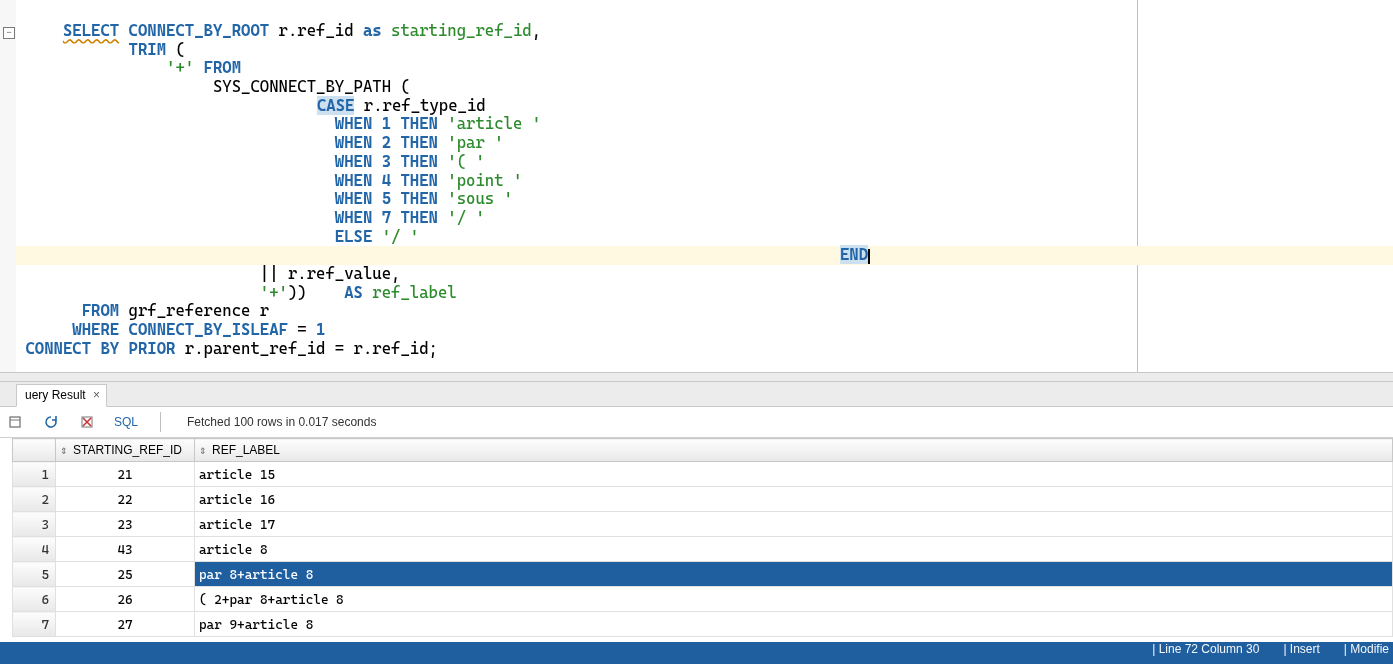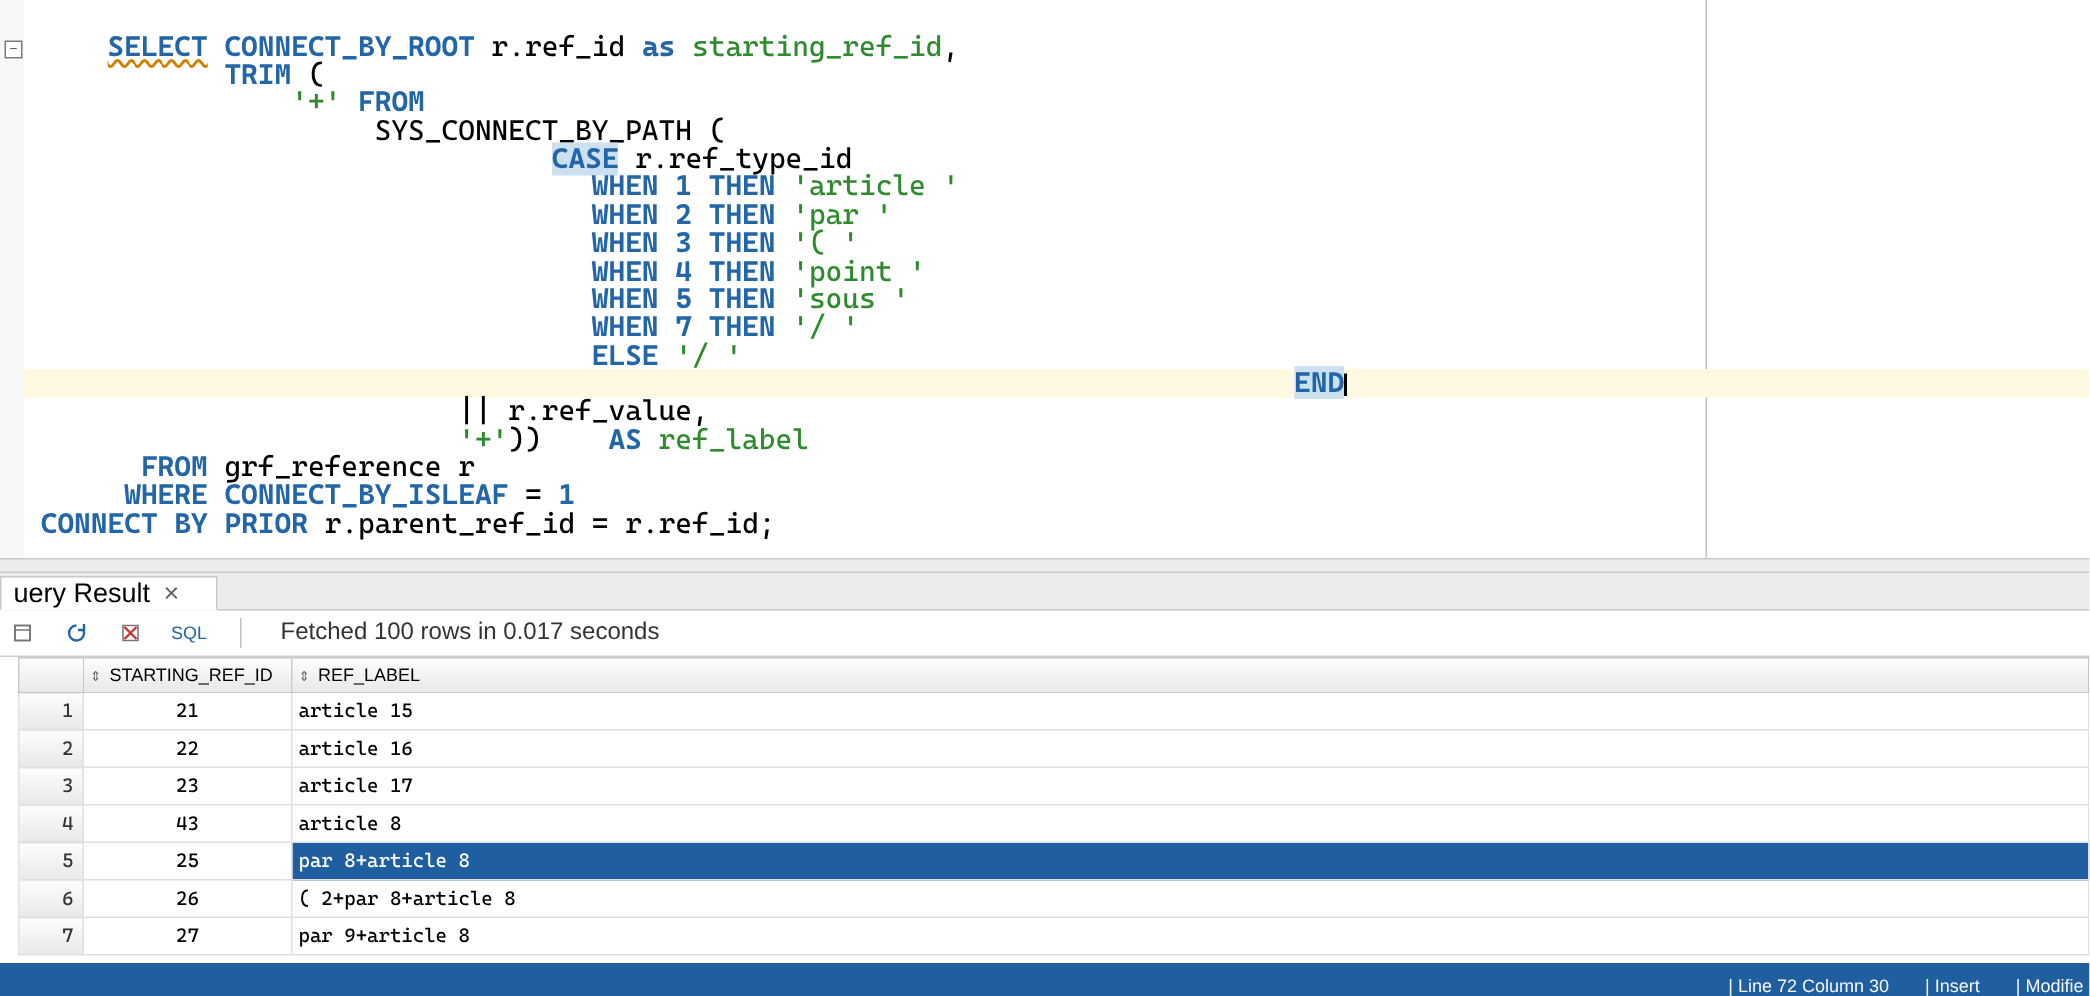--- a/index.html
+++ b/index.html
@@ -26,53 +26,53 @@
     background:#f7f7f7;
   }
   .fold-box {
     position:absolute; left:3px; top:27px; width:10px; height:10px;
     border:1px solid #7a7a7a; background:#fff; font-size:9px; line-height:8px;
     text-align:center; color:#555; cursor:pointer; user-select:none;
   }
   .code-area {
     position:absolute; left:16px; right:0; top:0; bottom:0;
     font-family: "Cascadia Mono","Consolas","Menlo",monospace;
-    font-size:19px; line-height:18.7px; white-space:pre;
+    font-size:16px; line-height:18.7px; white-space:pre;
     padding-top:22px;
   }
   .code-line { height:18.7px; }
   .hl-line { background:#fef9e0; min-width:1375px;text-align:center; }
   .kw   { color:#2266a8; font-weight:bold; }
   .kw2  { color:#2266a8; font-weight:bold; }
   .alias{ color:#2d8b2d; }
   .num  { color:#2266a8; font-weight:bold; }
   .str  { color:#2d8b2d; }
   .wavy { text-decoration: underline wavy #d08000; text-underline-offset:2px; }
   .kw-box { background:#cce0f0;margin-left:29px; }
   .cursor { border-right:2px solid #000; display:inline-block; height:15px; vertical-align:middle; }
   .editor-divider { flex:0 0 8px; background:#ececec; border-top:1px solid #c8c8c8; border-bottom:1px solid #c8c8c8; }
 
   
   .result-panel { flex:1 1 auto; display:flex; flex-direction:column; background:#fff; }
   .tabstrip { position:relative; height:24px; background:#ececec; border-bottom:1px solid #c8c8c8; }
   .tab {
-    position:absolute; left:0; top:2px; height:21px;
+    position:absolute; left:16px; top:2px; height:21px;
     background:#fff; border:1px solid #c8c8c8; border-bottom:1px solid #fff;
-    padding:0 24px 0 8px; font-size:18px; line-height:20px;
+    padding:0 6px 0 8px; font-size:12px; line-height:20px;
   }
   .tab-close { color:#606060; margin-left:4px; cursor:pointer; }
   .toolbar {
     display:flex; align-items:center; height:30px; gap:18px;
     padding:0 6px; border-bottom:1px solid #d0d0d0;
     font-size:12px;
   }
   .tb-icon { width:18px; height:18px; display:flex; align-items:center; justify-content:center; cursor:pointer; }
   .tb-sep { width:1px; height:20px; background:#c0c0c0; margin:0 4px; }
   .sql-label { color:#2266a8; font-size:12px; cursor:pointer; }
-  .status-text { color:#333; font-size:16px; margin-left:4px; }
+  .status-text { color:#333; font-size:12px; margin-left:4px; }
 
   
   .grid { flex:1 1 auto; overflow:hidden; font-size:13px;padding-left:12px; }
   .grid-table { border-collapse:collapse; width:100%; table-layout:fixed; }
   .grid-head-row th {
     background: linear-gradient(#fdfdfd,#e8e8e8);
     border:1px solid #c8c8c8; height:22px; font-weight:normal;
     text-align:left; padding:0 4px; font-size:12px;
     position:relative;
   }
@@ -93,21 +93,21 @@
   }
   .col-id   { width:130px; text-align:right; padding-right:4px !important; }
   .col-lab  { width:auto;margin-top:36px; }
   .sel td.col-lab { background:#1f5f9f; color:#fff; }
   .sel td.col-lab::selection { background:#1f5f9f; }
   .grid-body-row td.col-id { font-family: "Cascadia Mono","Consolas","Menlo",monospace; text-align: center; }
 
   
   .statusbar {
     flex:0 0 22px; background:#1f5f9f; color:#fff;
-    display:flex; justify-content:flex-end; align-items:flex-end;
+    display:flex; justify-content:flex-end; align-items:flex-start;
     padding-right:4px; gap:24px; font-size:12px;
   }
   .statusbar span { opacity:0.95; }
 </style>
 </head>
 <body>
 
 <div class="root">
 
   <div class="editor-frame">

